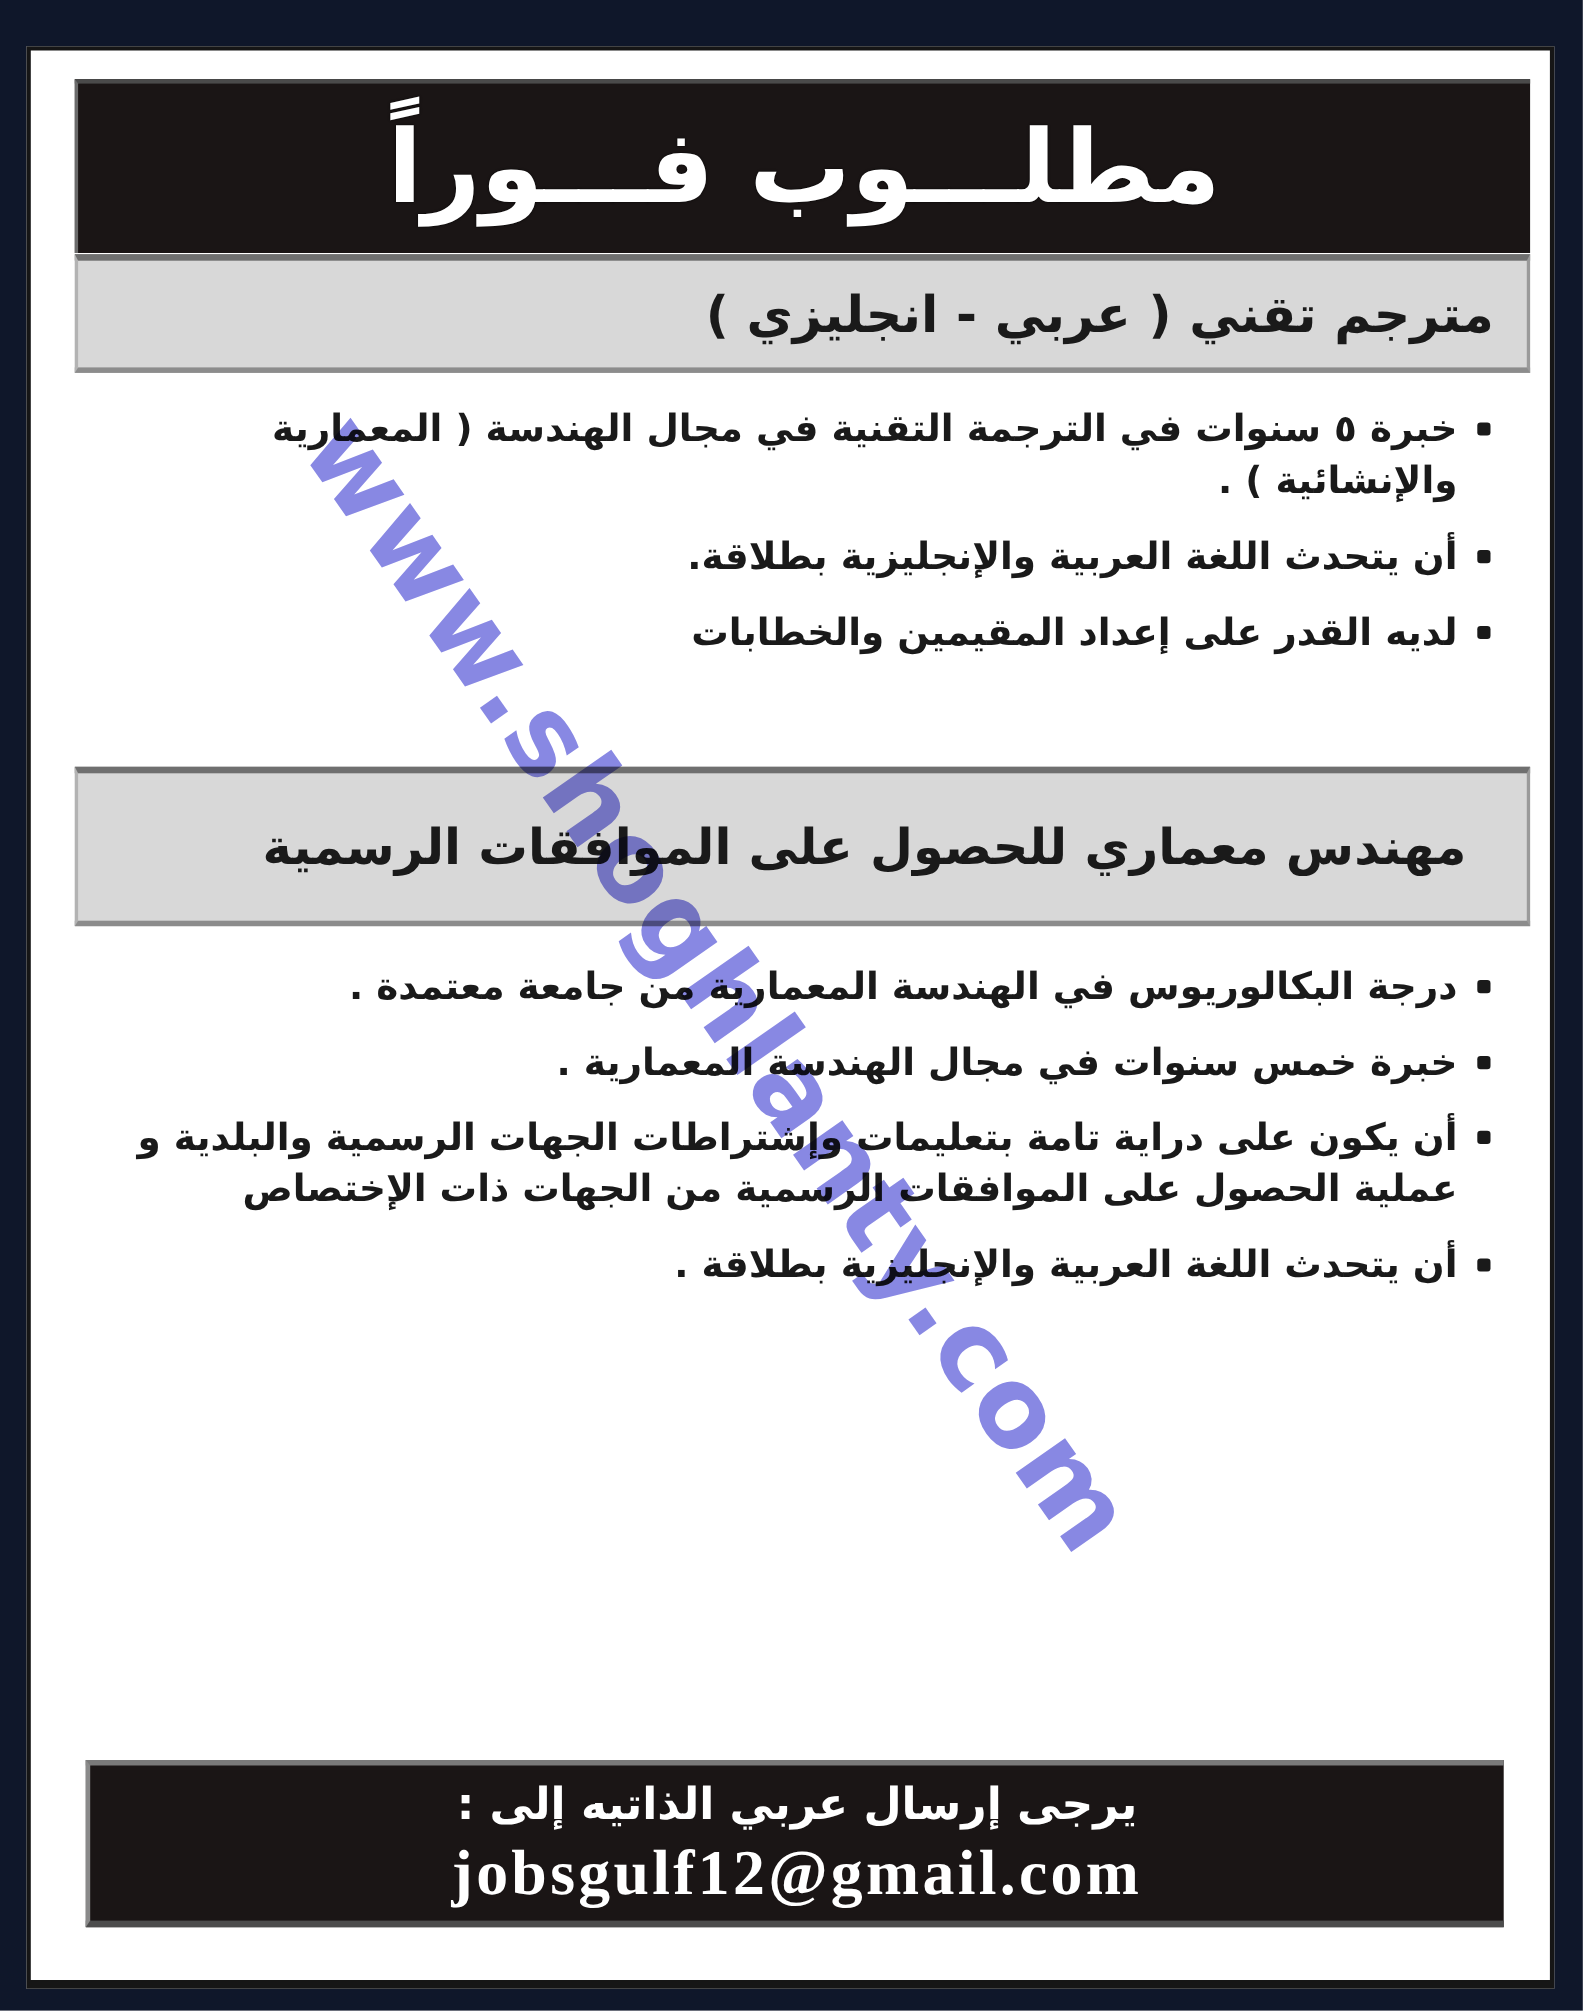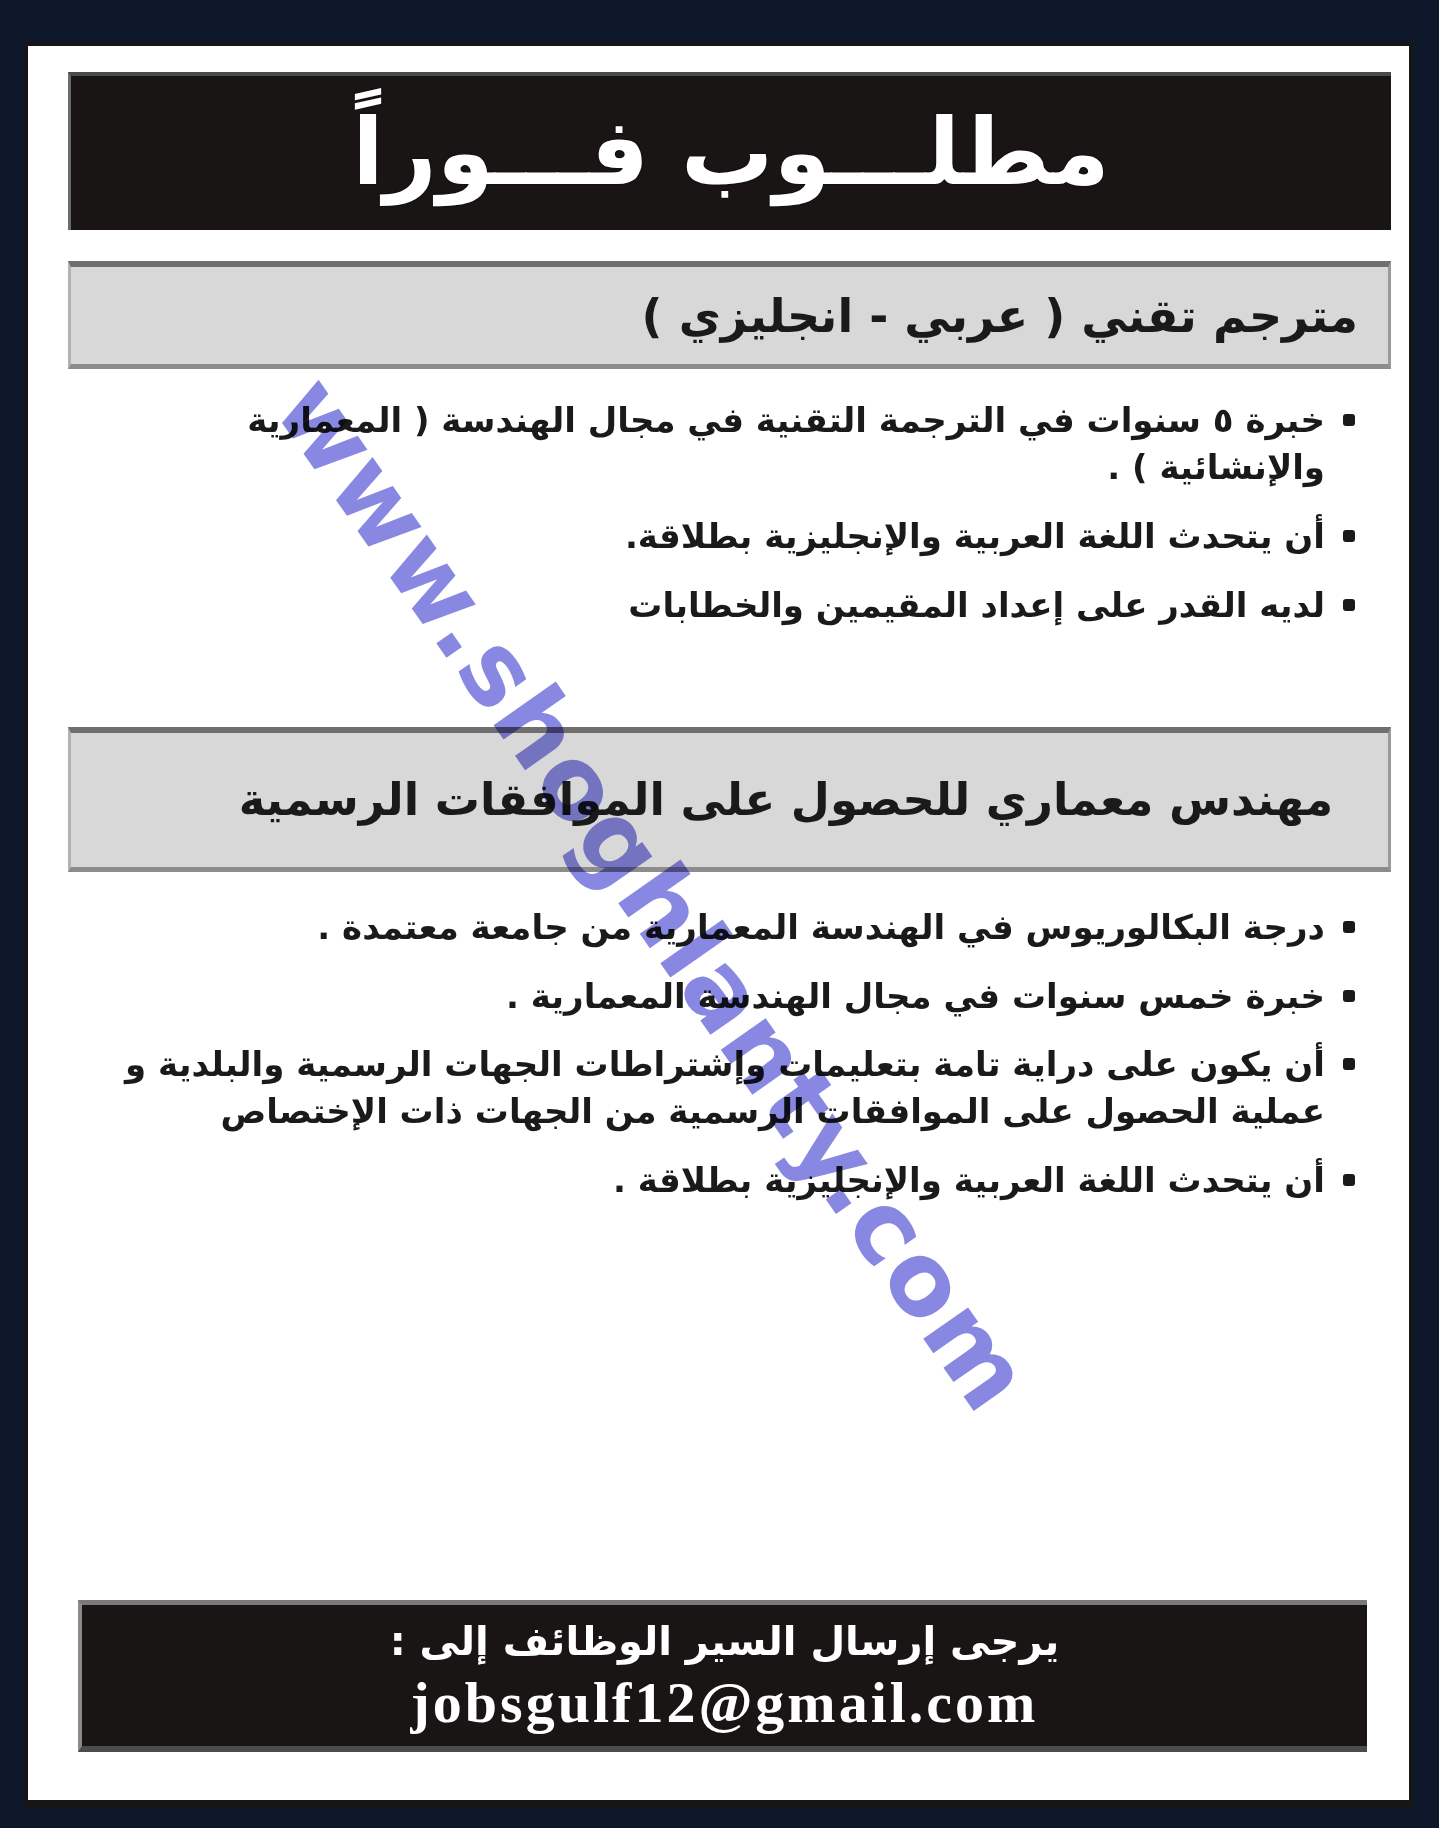--- a/index.html
+++ b/index.html
@@ -47,21 +47,21 @@
     border-top:6px solid #6f6f6f;
     border-bottom:5px solid #8c8c8c;
     border-left:3px solid #b3b3b3;
     border-right:3px solid #9a9a9a;
     box-sizing:border-box;
     direction:rtl;
     display:flex;align-items:center;
     font-weight:bold;
   }
   .job-box-1{
-    margin-top:31px;
+    margin-top:1px;
     height:108px;
     font-size:46px;
     padding:0 30px 0 20px;
   }
   .job-box-2{
     margin-top:98px;
     height:145px;
     font-size:45px;
     padding:0 55px 0 20px;
   }
@@ -198,21 +198,21 @@
           <span class="bullet-text">أن يكون على دراية تامة بتعليمات وإشتراطات الجهات الرسمية والبلدية و عملية الحصول على الموافقات الرسمية من الجهات ذات الإختصاص</span>
         </li>
         <li class="bullet-item">
           <span class="bullet-dot"></span>
           <span class="bullet-text">أن يتحدث اللغة العربية والإنجليزية بطلاقة .</span>
         </li>
       </ul>
 
 
       <div class="footer-box">
-        <div class="footer-cta">يرجى إرسال السير الوظائف إلى :</div>
+        <div class="footer-cta">يرجى إرسال عربي الذاتيه إلى :</div>
         <div class="footer-email">jobsgulf12@gmail.com</div>
       </div>
 
     </div>
   </div>
 
   <div class="watermark">www.shoghlanty.com</div>
 
 </div>
 

